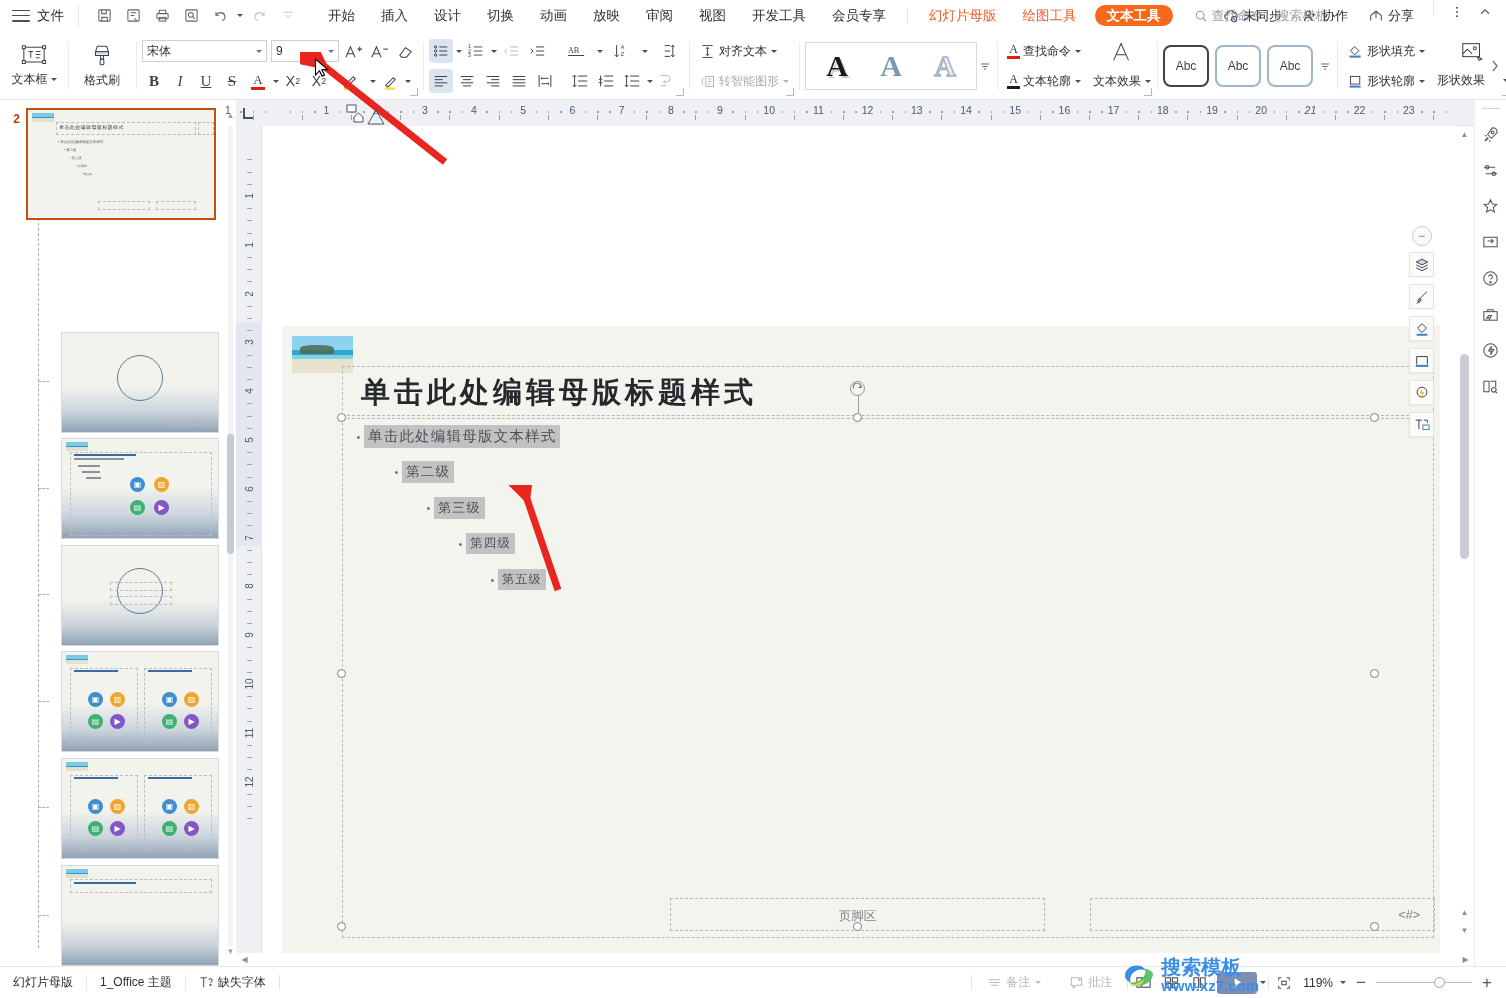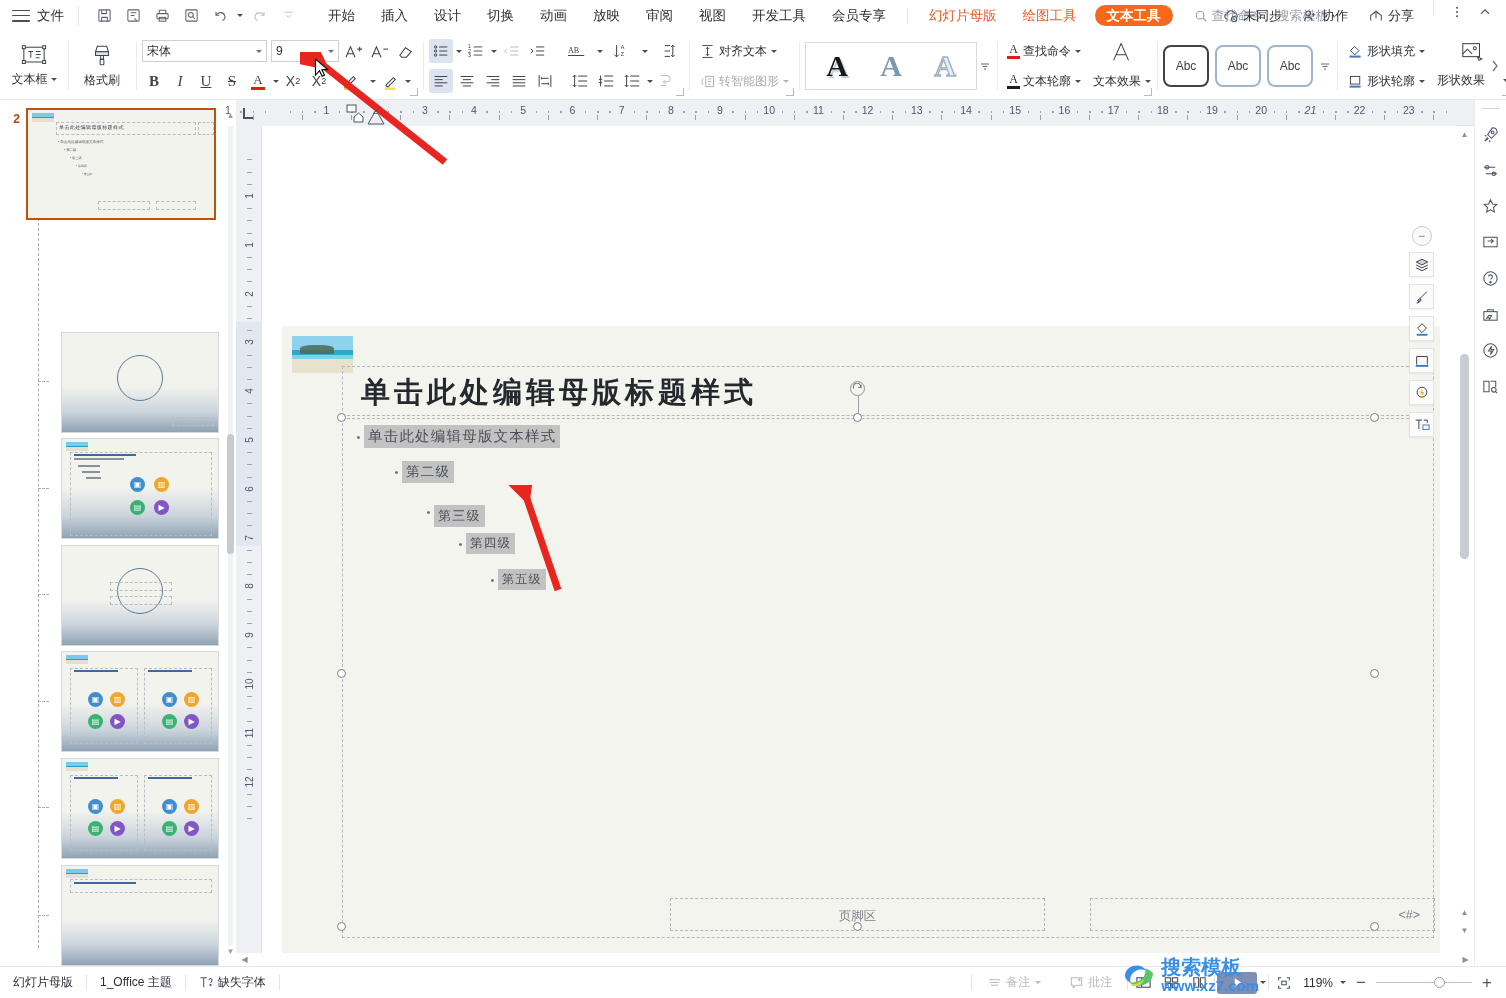--- a/index.html
+++ b/index.html
@@ -161,21 +161,21 @@
      font-family:"Liberation Serif","DejaVu Serif",serif; font-weight:bold;
      color:#25282d; letter-spacing:4px; white-space:nowrap;}
   .date-ph { left:895px; top:35px; width:195px; height:35px; }
   .date-ph .txt{ position:absolute; left:13px; top:10px; font-size:12.5px; color:#7e838b;}
   .body-ph { left:60px; top:92px; width:1092px; height:520px; }
   .bullet-line { position:absolute; display:flex; align-items:center; }
   .bullet-dot { width:11px; text-align:center; color:#6f747c; font-size:11px;}
   .bl-text { background:#c2c2c2; color:#4a4f57; padding:2px 4px; white-space:nowrap;}
   .lv1 .bl-text{ font-size:14.5px; letter-spacing:1.2px;}
   .lv2 .bl-text{ font-size:13.5px; letter-spacing:1.2px;}
-  .lv3 .bl-text{ font-size:13px; letter-spacing:1.2px;margin-top:8px;}
+  .lv3 .bl-text{ font-size:13px; letter-spacing:1.2px;}
   .lv4 .bl-text{ font-size:12.5px; letter-spacing:1.2px;}
   .lv5 .bl-text{ font-size:12px; letter-spacing:1.2px;}
   .footer-ph{ left:388px; top:572px; width:375px; height:33px;}
   .footer-ph .txt{ position:absolute; width:100%; text-align:center; top:9px;
       font-size:12.5px; color:#7e838b;}
   .num-ph{ left:808px; top:572px; width:345px; height:33px;}
   .num-ph .txt{ position:absolute; right:14px; top:9px; font-size:12.5px; color:#7e838b;}
   .handle { position:absolute; width:9px;height:9px;border:1.3px solid #7b8086;
             background:#fff; border-radius:50%; }
   .rot-handle{ position:absolute; width:15px;height:15px;border:1.3px solid #8d9298;

